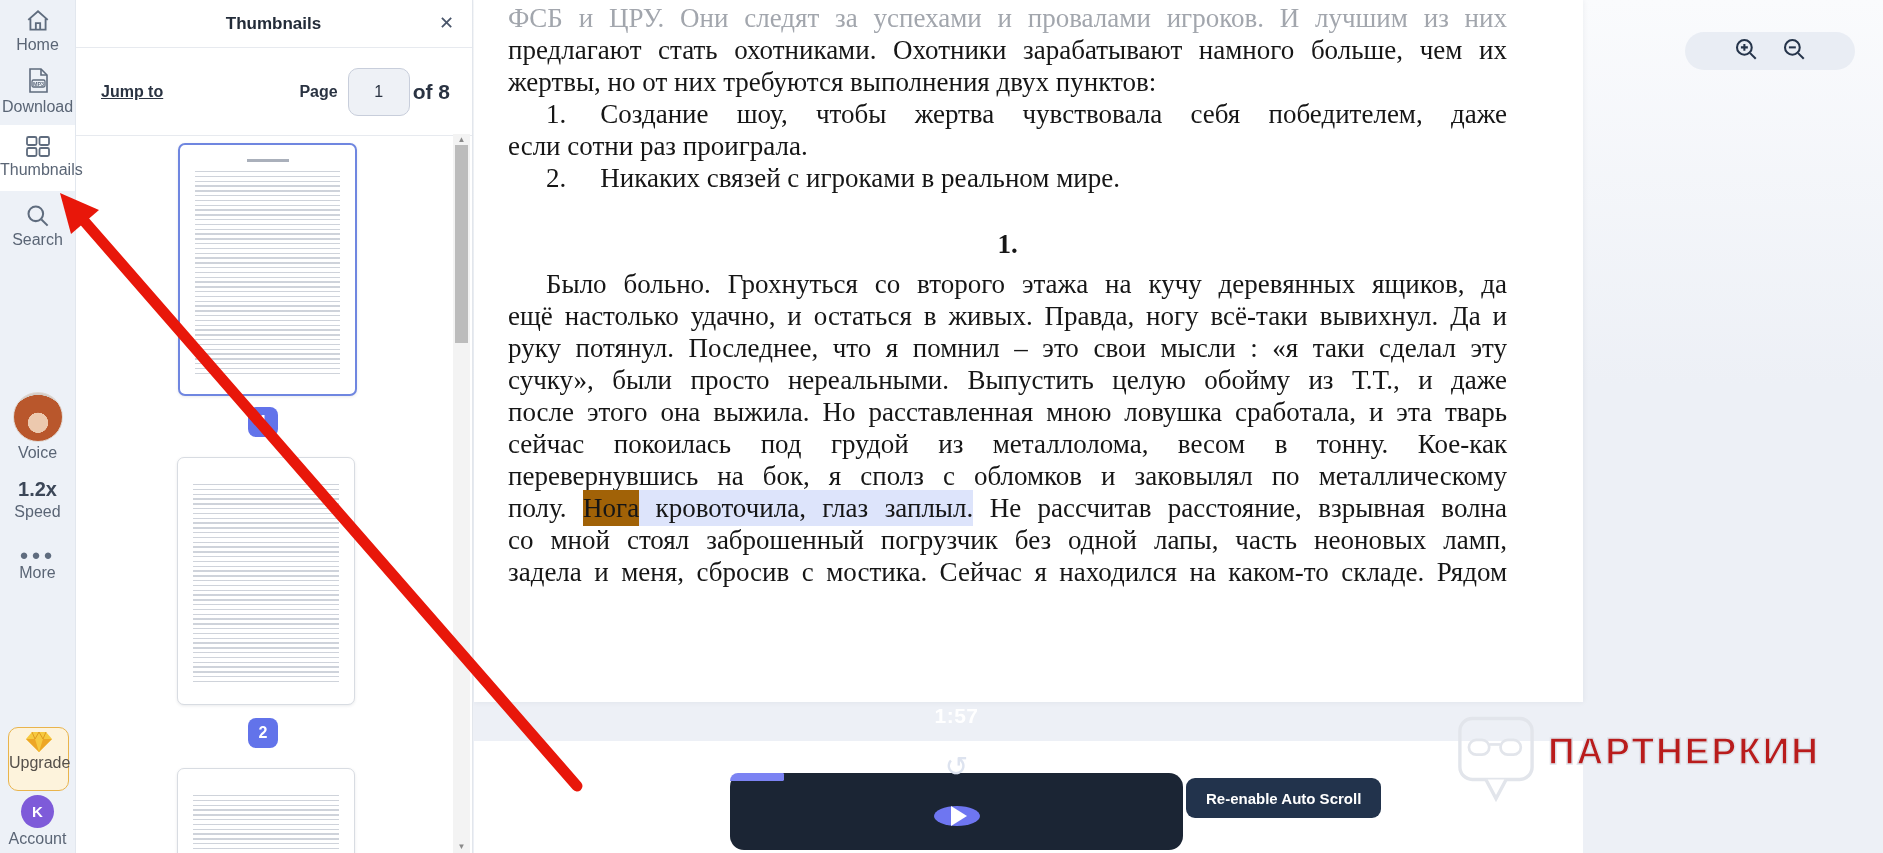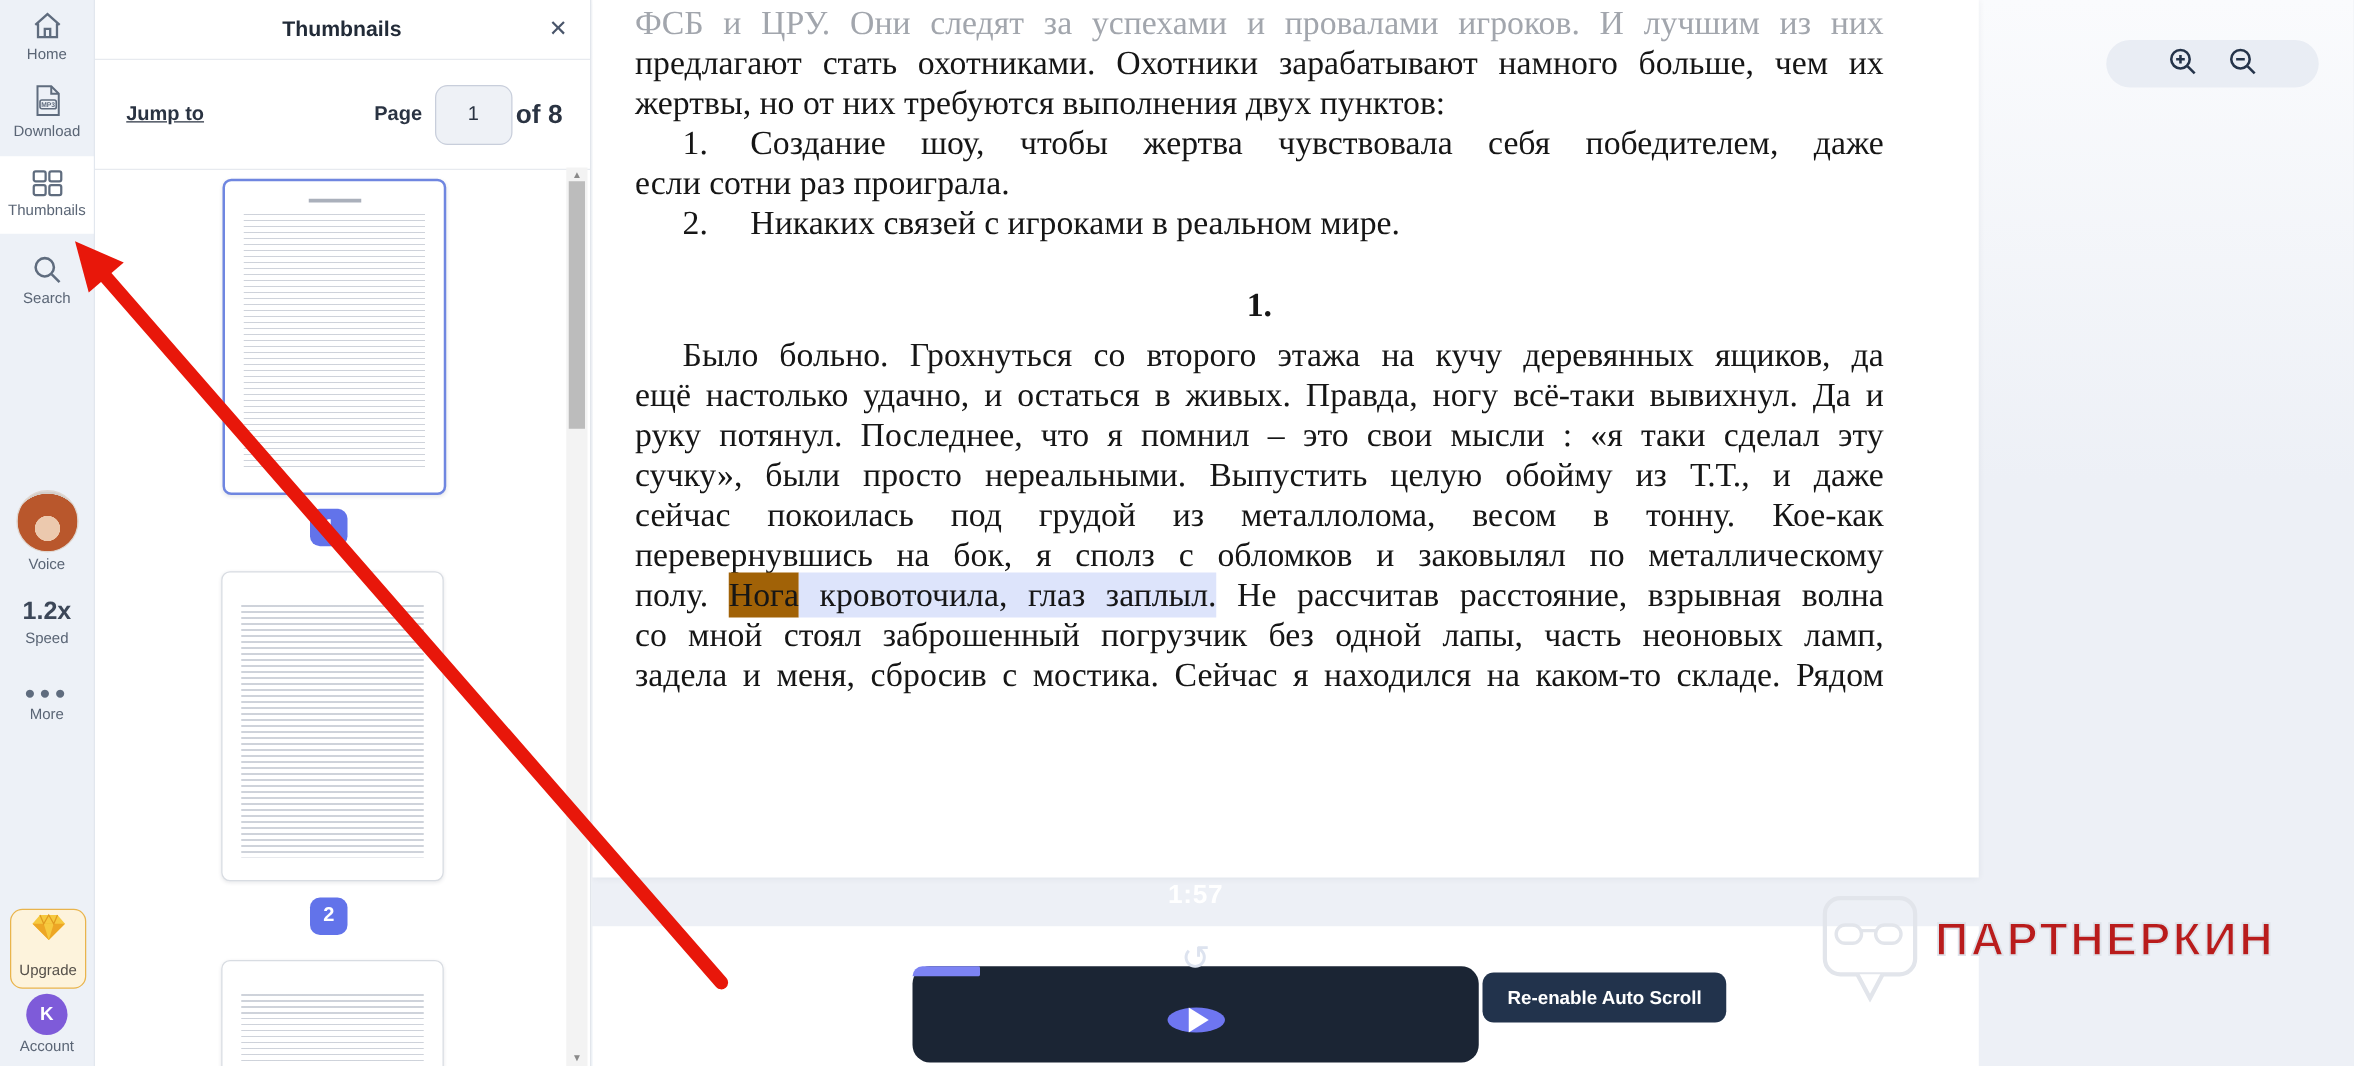--- a/index.html
+++ b/index.html
@@ -4,36 +4,36 @@
 <style>
   html,body{margin:0;padding:0;}
   body{
     width:1883px;height:853px;position:relative;overflow:hidden;
     font-family:"Liberation Sans",sans-serif;background:#edf0f5;
     -webkit-font-smoothing:antialiased;
   }
   
   .sidebar{position:absolute;left:0;top:0;width:75px;height:853px;background:#edf1f7;border-right:1px solid #e2e7ee;z-index:5;}
   .side-item{position:absolute;left:0;width:75px;text-align:center;color:#5a6575;cursor:pointer;}
-  .side-item .lbl{font-size:12px;display:block;margin-top:2px;color:#5a6575;}
+  .side-item .lbl{font-size:16px;display:block;margin-top:2px;color:#5a6575;}
   .side-item svg{display:block;margin:0 auto;}
   .si-home{top:8px;}
   .si-download{top:66px;}
   .si-thumbs{top:125px;background:#ffffff;padding:10px 0 12px;width:75px;}
   .si-search{top:202px;}
   .si-voice{top:392px;}
   .avatar{width:48px;height:48px;border-radius:50%;margin:0 auto;
     background:radial-gradient(circle at 50% 62%,#ecc9ae 0 26%,#b9572c 27% 72%,#d4cec9 73%);
     border:1px solid #e0d8d2;}
   .si-speed{top:478px;}
   .speed-val{font-size:20px;font-weight:700;color:#3c4758;}
   .si-more{top:548px;}
   .dots{font-size:15px;letter-spacing:3px;color:#5f6c7e;line-height:14px;}
   .si-upgrade{top:727px;left:8px;width:59px;height:60px;background:#fdf3dc;border:1.5px solid #e9b44c;border-radius:10px;padding-top:2px;}
-  .si-upgrade .lbl{color:#55504a;margin-top:15px;}
+  .si-upgrade .lbl{color:#55504a;margin-top:0;}
   .si-account{top:795px;}
   .acct-circle{width:33px;height:33px;border-radius:50%;background:#7e5bd9;color:#fff;
     font-size:15px;font-weight:600;line-height:33px;margin:0 auto;}
   
   .panel{position:absolute;left:75px;top:0;width:397px;height:853px;background:#fff;border-right:1px solid #e2e6ec;z-index:4;}
   .panel-header{position:relative;height:47px;border-bottom:1px solid #e7eaef;}
   .panel-title{text-align:center;line-height:47px;font-size:17px;font-weight:700;color:#222b38;}
   .panel-close{position:absolute;right:18px;top:0;line-height:47px;font-size:18px;color:#49556a;cursor:pointer;}
   .jump-row{position:relative;height:87px;border-bottom:1px solid #e7eaef;display:flex;align-items:center;}
   .jump-label{font-size:16px;font-weight:700;color:#2a3342;margin-left:26px;text-decoration:underline;}
@@ -198,20 +198,21 @@
       <div class="ln jl">предлагают стать охотниками. Охотники зарабатывают намного больше, чем их</div>
       <div class="ln lft">жертвы, но от них требуются выполнения двух пунктов:</div>
       <div class="ln jl"><span class="lnum">1.</span><span class="lgap"></span><span>Создание шоу, чтобы жертва чувствовала себя победителем, даже</span></div>
       <div class="ln lft">если сотни раз проиграла.</div>
       <div class="ln lft"><span class="lnum">2.</span><span class="lgap"></span><span>Никаких связей с игроками в реальном мире.</span></div>
       <div class="ln hd">1.</div>
       <div class="ln jl ind">Было больно. Грохнуться со второго этажа на кучу деревянных ящиков, да</div>
       <div class="ln jl">ещё настолько удачно, и остаться в живых. Правда, ногу всё-таки вывихнул. Да и</div>
       <div class="ln jl">руку потянул. Последнее, что я помнил – это свои мысли : «я таки сделал эту</div>
       <div class="ln jl">сучку», были просто нереальными. Выпустить целую обойму из Т.Т., и даже</div>
+      <div class="ln jl">после этого она выжила. Но расставленная мною ловушка сработала, и эта тварь</div>
       <div class="ln jl">сейчас покоилась под грудой из металлолома, весом в тонну. Кое-как</div>
       <div class="ln jl">перевернувшись на бок, я сполз с обломков и заковылял по металлическому</div>
       <div class="ln jl"><span>полу. </span><span class="hlw">Нога</span><span class="hl"> кровоточила, глаз заплыл.</span><span> Не рассчитав расстояние, взрывная волна</span></div>
       <div class="ln jl">со мной стоял заброшенный погрузчик без одной лапы, часть неоновых ламп,</div>
       <div class="ln jl">задела и меня, сбросив с мостика. Сейчас я находился на каком-то складе. Рядом</div>
     </div>
   </div>
   <div class="page2"></div>
 </div>
 

